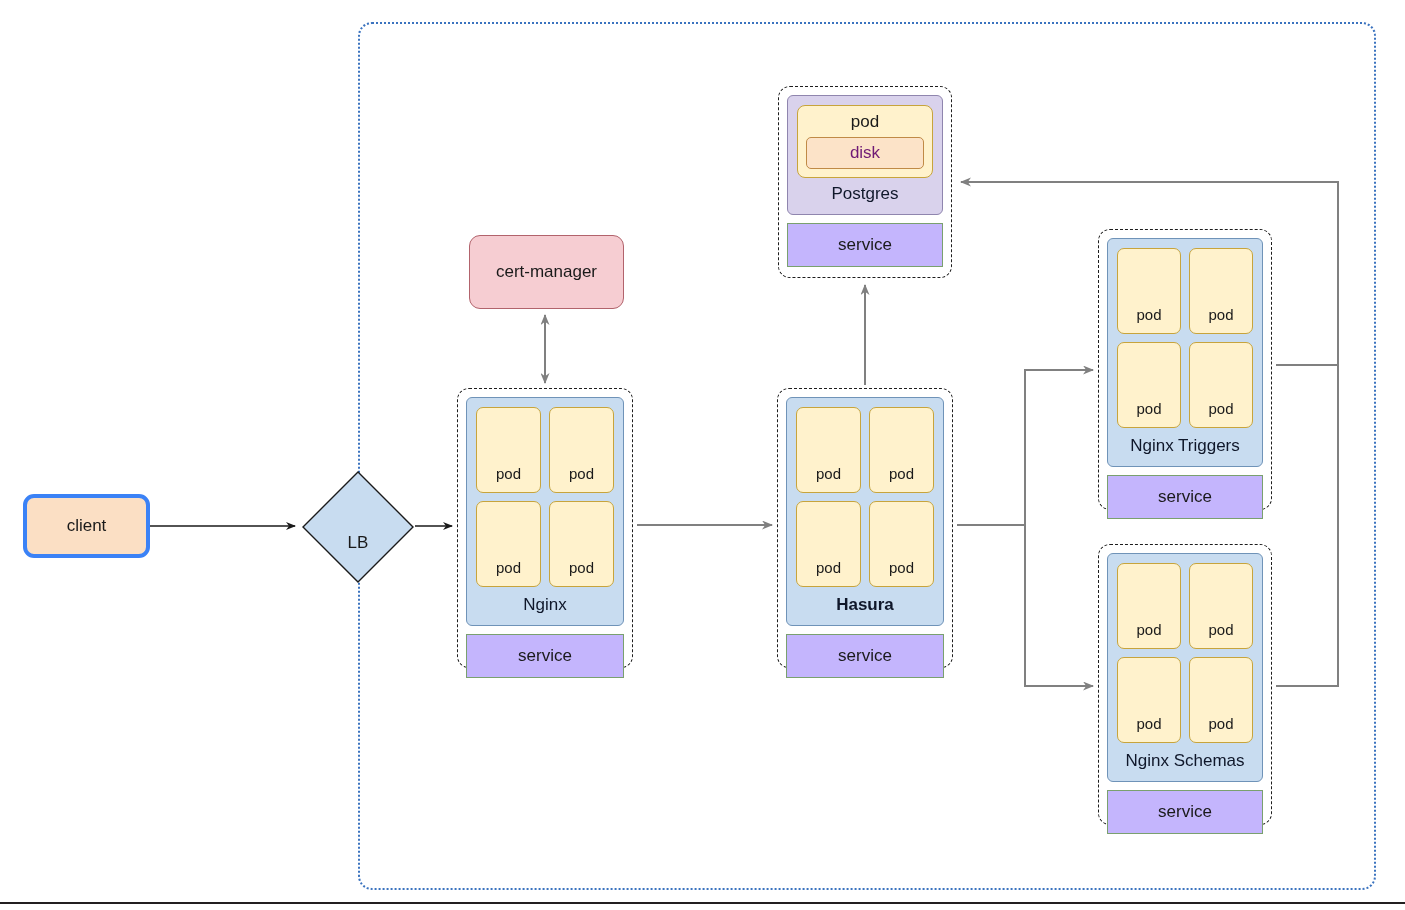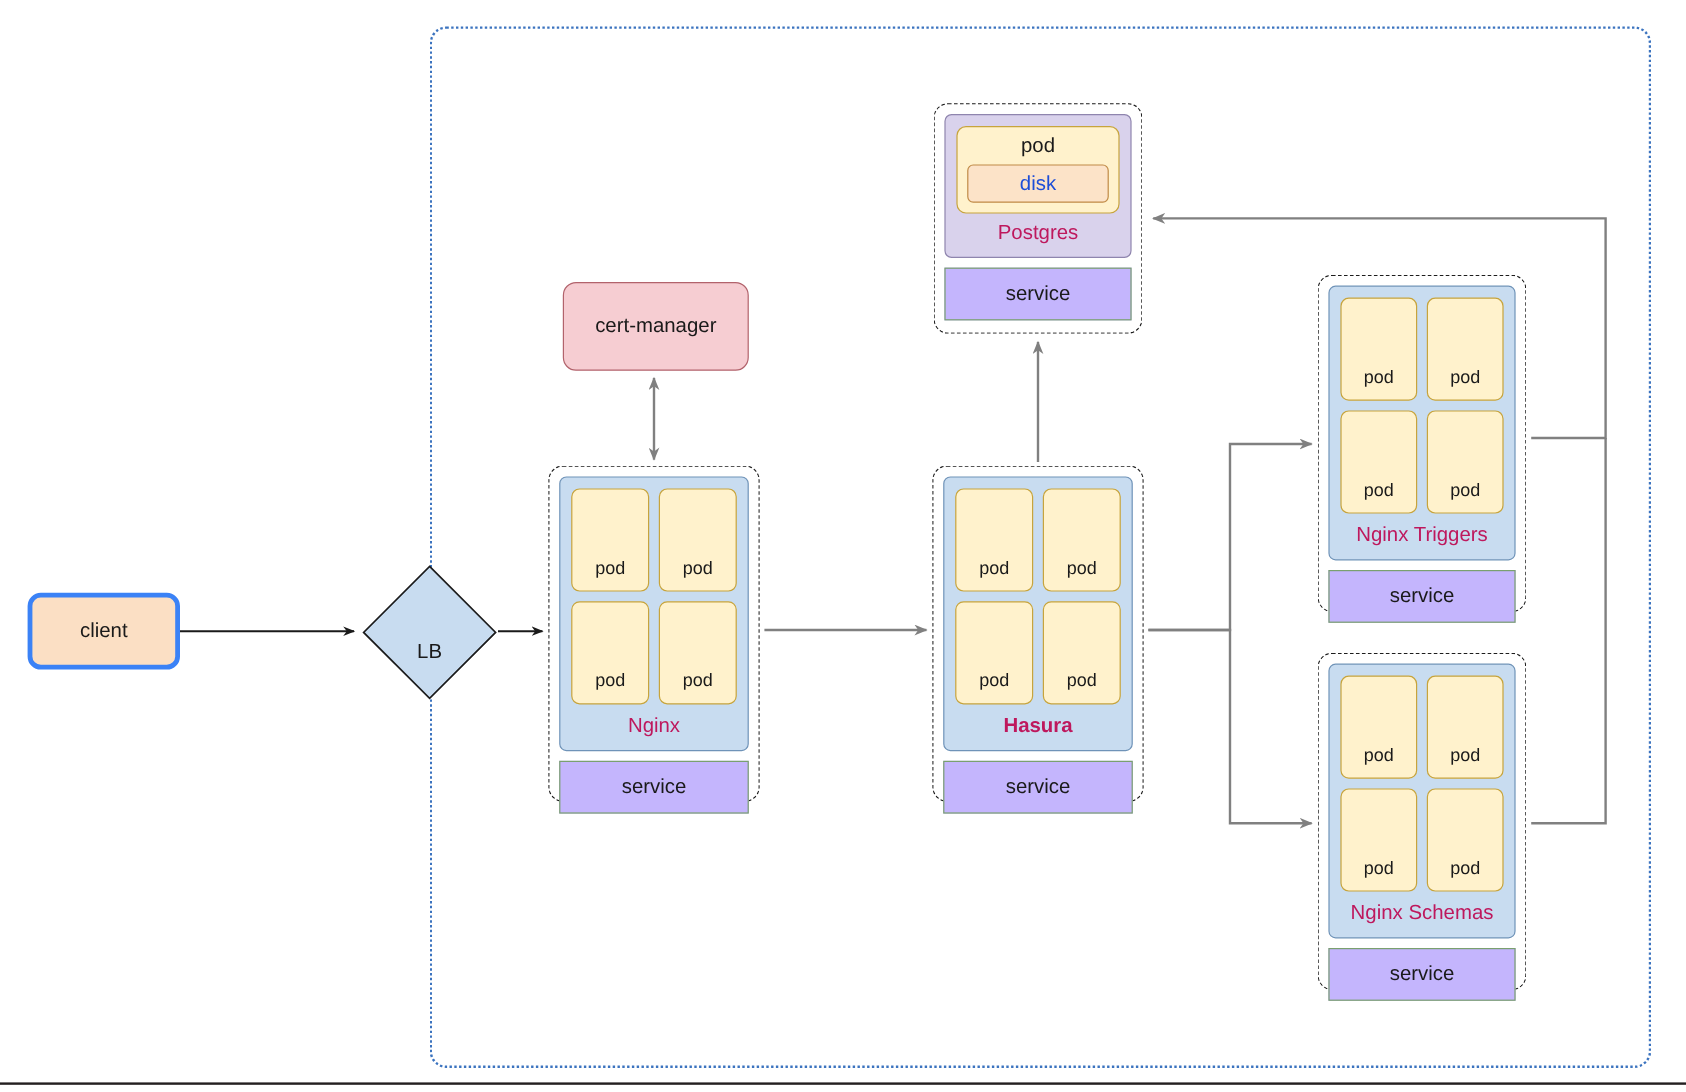--- a/index.html
+++ b/index.html
@@ -140,21 +140,21 @@
     display: flex;
     align-items: flex-end;
     justify-content: center;
     font-size: 15px;
     color: #1a1a1a;
     padding-bottom: 10px;
     box-sizing: border-box;
   }
   .group-label {
     font-size: 17px;
-    color: #be185d;
+    color: #0f172a;
     padding: 7px 0 10px 0;
     text-align: center;
     line-height: 1.1;
   }
   .group-label.bold { font-weight: bold; }
   .service {
     box-sizing: border-box;
     background: #c4b5fd;
     border: 1px solid #7aa06f;
     width: 100%;
@@ -189,21 +189,21 @@
     box-sizing: border-box;
     width: 100%;
     height: 32px;
     background: #fce3c8;
     border: 1px solid #c08a46;
     border-radius: 5px;
     display: flex;
     align-items: center;
     justify-content: center;
     font-size: 17px;
-    color: #1d4ed8;
+    color: #701a75;
   }
 
   
   #group-postgres { left: 778px; top: 86px;  width: 174px; height: 192px; }
   #group-nginx    { left: 457px; top: 388px; width: 176px; height: 280px; }
   #group-hasura   { left: 777px; top: 388px; width: 176px; height: 280px; }
   #group-events   { left: 1098px; top: 229px; width: 174px; height: 281px; }
   #group-remote   { left: 1098px; top: 544px; width: 174px; height: 281px; }
 
   .bottom-rule {

